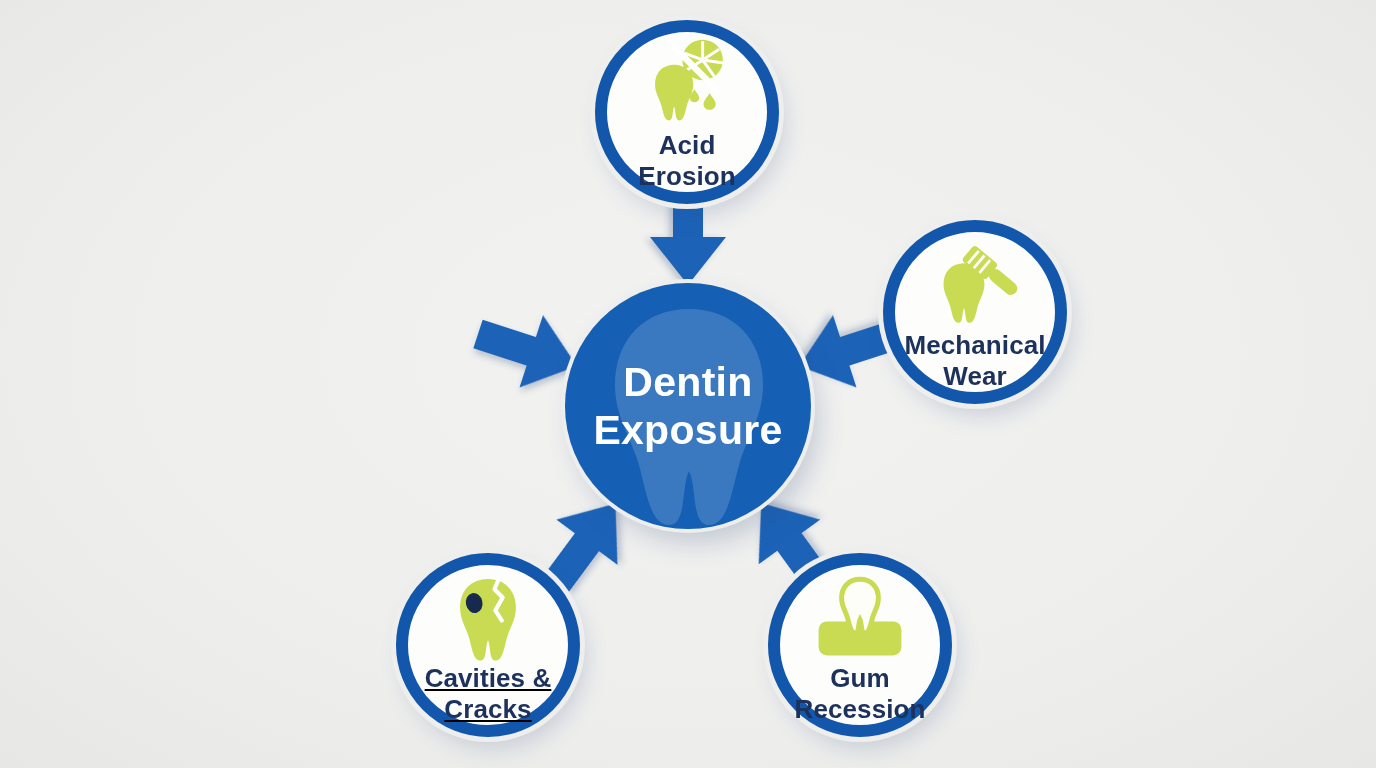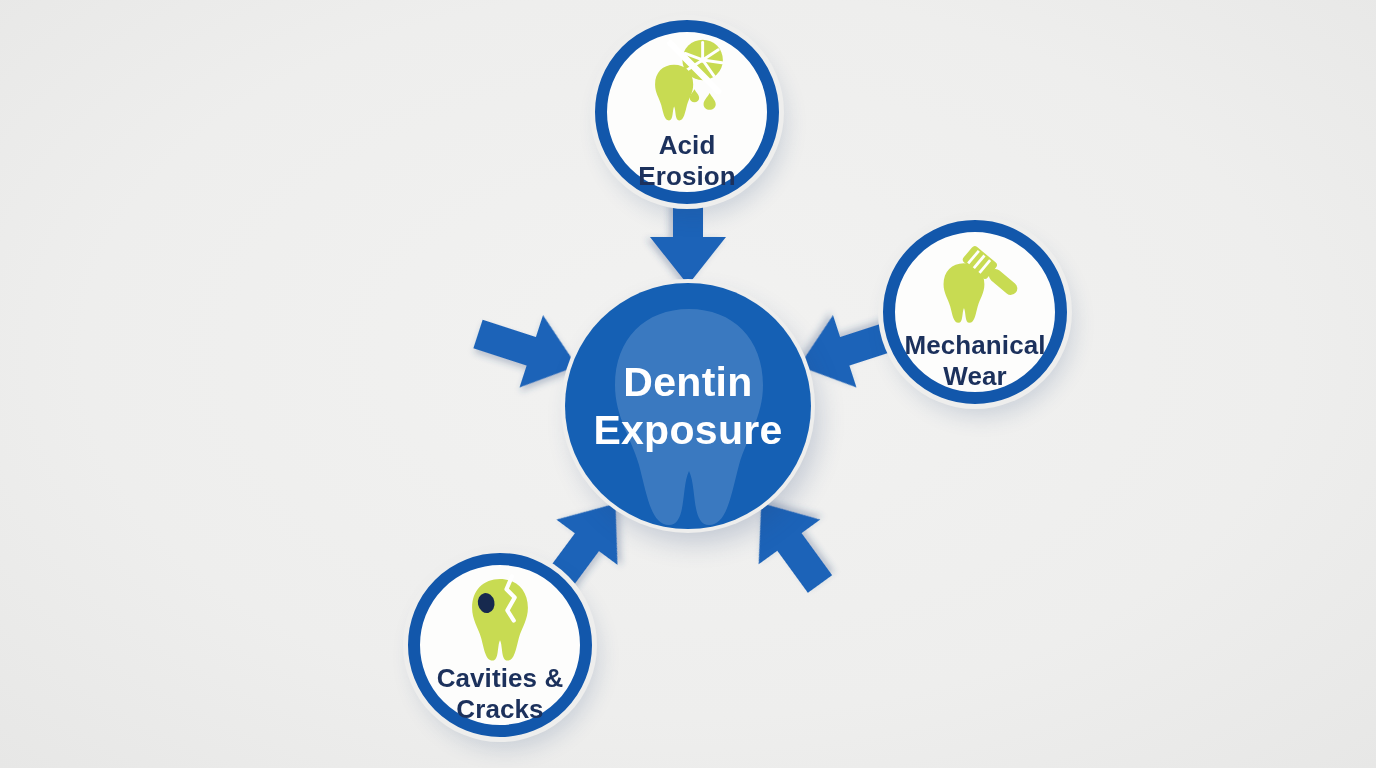--- a/index.html
+++ b/index.html
@@ -25,21 +25,21 @@
   .node{position:absolute;width:184px;height:184px;border-radius:50%;background:#fdfdfc;
     border:12px solid var(--ring-blue,#1257ab);z-index:2;display:flex;flex-direction:column;
     align-items:center;justify-content:center;
     box-shadow:0 0 0 5px var(--background,#eeeeed), 6px 12px 22px rgba(40,70,120,.18);}
   .node-icon{width:92px;height:92px;flex:none;margin-top:4px;}
   .node-label{margin-top:2px;text-align:center;color:var(--label-navy,#1c315c);
     font-size:26px;font-weight:700;line-height:1.18;white-space:pre-line;letter-spacing:.1px;}
   .pos-acid{left:595px;top:20px;}
   .pos-whitening{left:308px;top:220px;}
   .pos-mechanical{left:883px;top:220px;}
-  .pos-cavities{left:408px;top:553px;}
+  .pos-cavities{left:396px;top:553px;text-decoration:underline;}
   .pos-gum{left:768px;top:553px;}
   
   .fill-lime{fill:var(--lime-green,#c8db52);}
   .fill-white{fill:#ffffff;}
   .fill-navy{fill:#16294e;}
   .stroke-lime{stroke:var(--lime-green,#c8db52);}
   .stroke-white{stroke:#ffffff;}
   .tooth-outline{fill:#fdfef7;stroke:var(--lime-green,#c8db52);}
   .watermark-fill{fill:rgba(255,255,255,.16);}
 </style>
@@ -116,14 +116,22 @@
   <div class="node pos-cavities">
     <svg class="node-icon" viewBox="0 0 100 100">
       <use href="#tooth-shape" class="fill-lime" transform="translate(9,6) scale(0.82)"></use>
       <ellipse cx="35" cy="37" rx="9" ry="11" class="fill-navy" transform="rotate(-12 35 37)"></ellipse>
       <polyline points="63,8 57,22 66,31 58,45 65,56" class="stroke-white" stroke-width="4.5" fill="none" stroke-linecap="round" stroke-linejoin="round"></polyline>
     </svg>
     <div class="node-label">Cavities &amp;
 Cracks</div>
   </div>
 
+  <div class="node pos-gum">
+    <svg class="node-icon" viewBox="0 0 100 100">
+      <rect x="5" y="57" width="90" height="37" rx="9" class="fill-lime"></rect>
+      <use href="#tooth-shape" class="tooth-outline" stroke-width="10" transform="translate(23,8) scale(0.54)"></use>
+    </svg>
+    <div class="node-label">Gum
+Recession</div>
+  </div>
 
 </div>
 
 </body></html>

